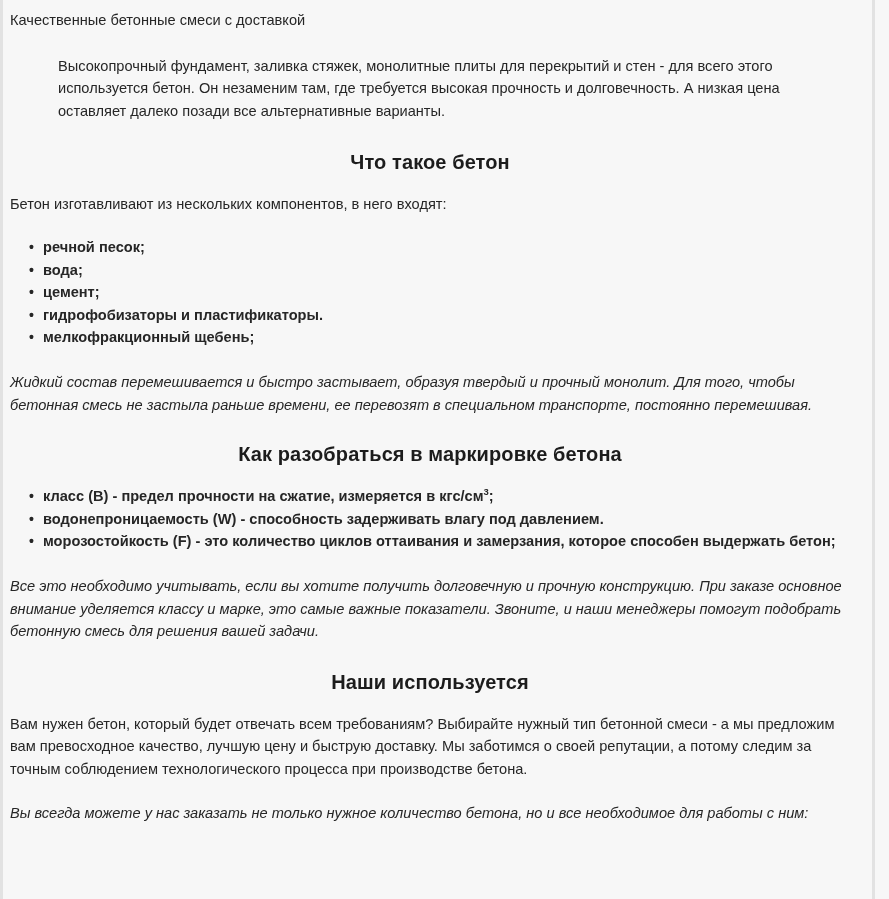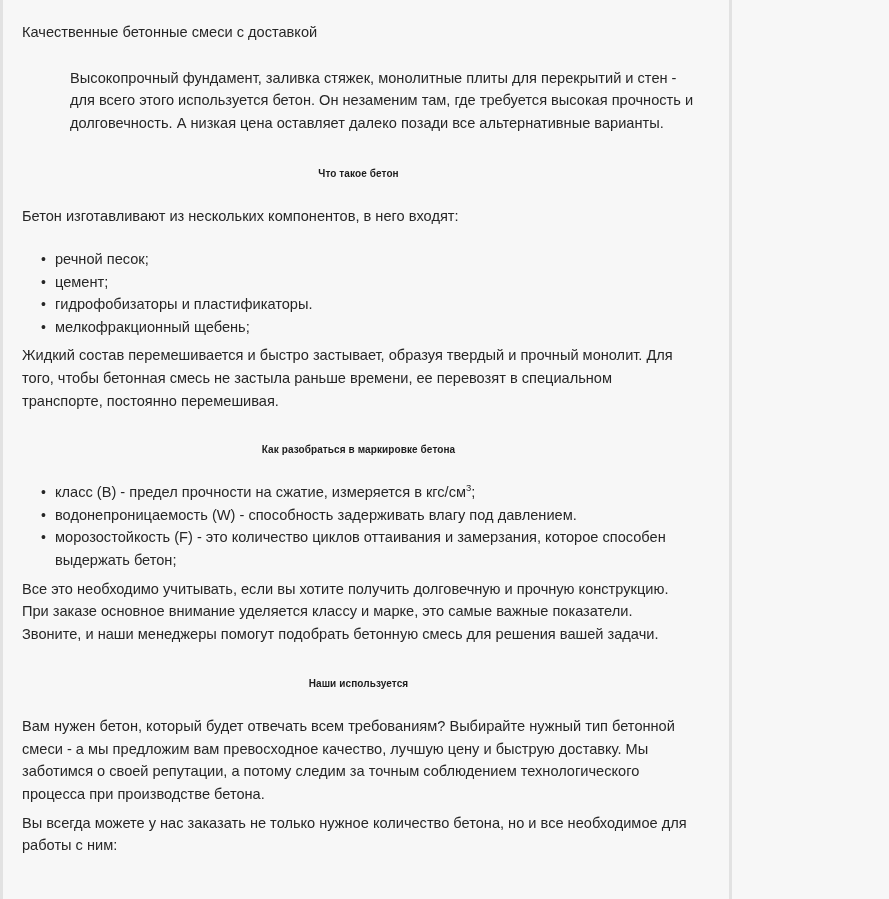--- a/index.html
+++ b/index.html
@@ -10,54 +10,55 @@
   body {
     width: 889px;
     height: 899px;
     background: #f7f7f7;
     font-family: "Liberation Sans", "DejaVu Sans", sans-serif;
     color: #262626;
     overflow: hidden;
   }
   .page {
     position: relative;
-    width: 732px;
+    width: 875px;
     height: 899px;
     box-sizing: border-box;
     background: #f7f7f7;
     border-left: 3px solid #e2e2e2;
     border-right: 3px solid #e2e2e2;
-    padding: 12px;
+    padding: 0;
   }
   .content {
     box-sizing: border-box;
     padding: 9px 22px 0 7px;
   }
   p.para {
     margin: 0 0 0 0;
     padding: 0;
     font-size: 14.6px;
     line-height: 22.6px;
     color: #262626;
     text-align: left;
   }
   p.lead {
     margin-top: 23px;
     margin-left: 48px;
   }
   p.gap-top {
-    margin-top: 6px;
+    margin-top: 22px;
+    font-style: italic;
   }
   p.gap-top-sm {
     margin-top: 20px;
   }
   h2.heading {
     margin: 1px;
     padding: 0;
-    font-size: 10px;
+    font-size: 20px;
     line-height: 22px;
     font-weight: bold;
     text-align: center;
     color: #1c1c1c;
     letter-spacing: 0.1px;
   }
   h2.h-what {
     margin-top: 29px;
   }
   h2.h-mark {
@@ -77,20 +78,21 @@
   ul.markings {
     margin-top: 20px;
   }
   ul.bullets li {
     position: relative;
     font-size: 14.6px;
     line-height: 22.6px;
     padding-left: 33px;
     margin: 0;
     color: #262626;
+    font-weight: bold;
   }
   ul.bullets li::before {
     content: "\2022";
     position: absolute;
     left: 19px;
     top: 0;
     font-size: 14px;
     line-height: 22.6px;
     color: #262626;
   }
@@ -109,20 +111,21 @@
     <p class="para">Качественные бетонные смеси с доставкой</p>
 
     <p class="para lead">Высокопрочный фундамент, заливка стяжек, монолитные плиты для перекрытий и стен - для всего этого используется бетон. Он незаменим там, где требуется высокая прочность и долговечность. А низкая цена оставляет далеко позади все альтернативные варианты.</p>
 
     <h2 class="heading h-what">Что такое бетон</h2>
 
     <p class="para gap-top-sm">Бетон изготавливают из нескольких компонентов, в него входят:</p>
 
     <ul class="bullets components">
       <li>речной песок;</li>
+      <li>вода;</li>
       <li>цемент;</li>
       <li>гидрофобизаторы и пластификаторы.</li>
       <li>мелкофракционный щебень;</li>
     </ul>
 
     <p class="para gap-top">Жидкий состав перемешивается и быстро застывает, образуя твердый и прочный монолит. Для того, чтобы бетонная смесь не застыла раньше времени, ее перевозят в специальном транспорте, постоянно перемешивая.</p>
 
     <h2 class="heading h-mark">Как разобраться в маркировке бетона</h2>
 
 

